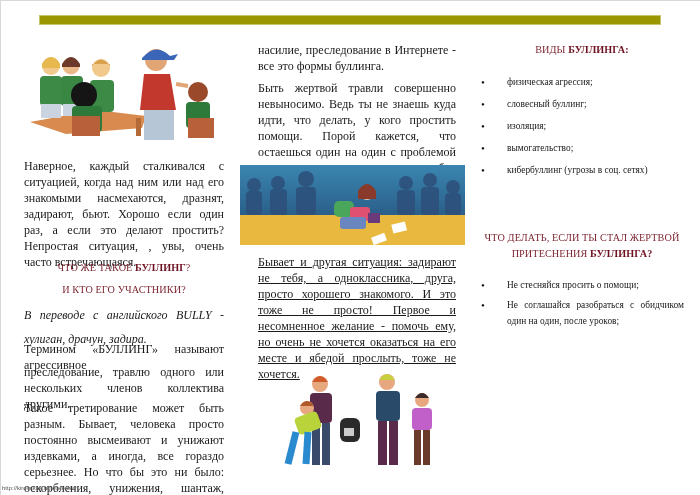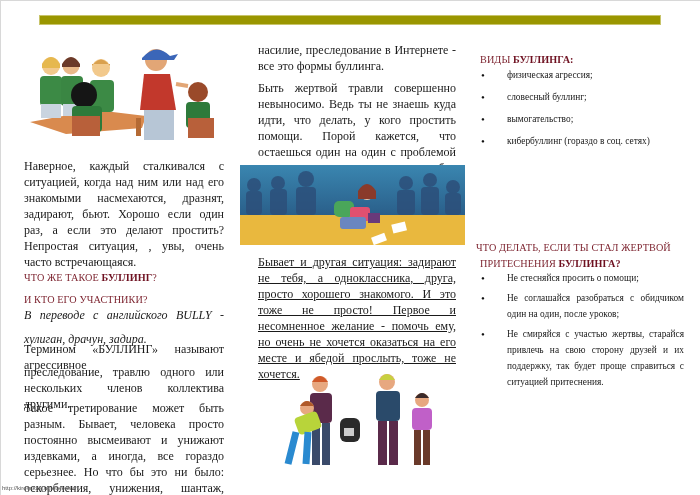--- a/index.html
+++ b/index.html
@@ -5,23 +5,23 @@
   * { box-sizing: border-box; margin: 0; padding: 0; }
   html, body { width: 700px; height: 495px; background: #ffffff; overflow: hidden; }
   body { position: relative; font-family: "Liberation Serif", serif; color: #1a1a1a; }
   .frame { position: absolute; left: 0; top: 0; width: 700px; height: 495px; border: 1px solid #d8d8d8; border-right: none; border-bottom: none; }
   .topbar { position: absolute; left: 40px; top: 16px; width: 620px; height: 8px; background: #9a9600; box-shadow: 0 0 0 1px #c8c46a; }
   .col { position: absolute; top: 0; }
   .col1 { left: 24px; width: 200px; }
   .col2 { left: 258px; width: 198px; }
   .col3 { left: 480px; width: 204px; }
   p.body { font-size: 12px; line-height: 16px; text-align: justify; text-align-last: left; }
-  .heading { font-size: 10.2px; color: #7a1f2b; text-align: left; letter-spacing: 0.1px; margin-top: 10px; }
+  .heading { font-size: 10.2px; color: #7a1f2b; text-align: center; letter-spacing: 0.1px; }
   .heading b { color: #6e1020; font-weight: bold; }
-  .bullets { list-style: none; }
+  .bullets { list-style: none; margin-top: 7px; }
   .bullets li { position: relative; font-size: 9.4px; line-height: 16px; padding-left: 27px; }
   .bullets li::before { content: "•"; position: absolute; left: 1px; top: 0; font-size: 11px; color: #111; }
   .tips li { padding-left: 27px; text-align: justify; text-align-last: left; font-size: 9.4px; line-height: 16px; }
   .url { position: absolute; left: 2px; top: 485px; font-family: "Liberation Sans", sans-serif; font-size: 6px; color: #555; }
   .illus { position: absolute; overflow: hidden; }
 </style>
 </head>
 <body>
 
 <div class="frame"></div>
@@ -154,29 +154,29 @@
 </div>
 
 <div class="col col3">
   <div class="heading" style="position:absolute; top:44px; width:204px;">
     <span>ВИДЫ </span><b>БУЛЛИНГА:</b>
   </div>
 
   <ul class="bullets" style="position:absolute; top:67px; width:204px;">
     <li style="margin-bottom:6px;">физическая агрессия;</li>
     <li style="margin-bottom:6px;">словесный буллинг;</li>
+    <li style="margin-bottom:6px;">изоляция;</li>
     <li style="margin-bottom:6px;">вымогательство;</li>
-    <li>кибербуллинг (гораздо в соц. сетях)</li>
+    <li>кибербуллинг (угрозы в соц. сетях)</li>
   </ul>
 
   <div class="heading" style="position:absolute; top:232px; left:-4px; width:212px;">ЧТО ДЕЛАТЬ, ЕСЛИ ТЫ СТАЛ ЖЕРТВОЙ</div>
   <div class="heading" style="position:absolute; top:248px; width:204px;">
     <span>ПРИТЕСНЕНИЯ </span><b>БУЛЛИНГА?</b>
   </div>
 
   <ul class="bullets tips" style="position:absolute; top:270px; width:204px;">
     <li style="margin-bottom:4px;"> Не стесняйся просить о помощи;</li>
     <li style="margin-bottom:4px;"> Не соглашайся разобраться с обидчиком один на один, после уроков;</li>
-    <li> Не смиряйся с участью жертвы, старайся привлечь на свою сторону друзей и их поддержку, так будет проще справиться с ситуацией притеснения.</li>
   </ul>
 </div>
 
 <div class="url">http://kirovskoe.ugletele.com</div>
 
 </body></html>

